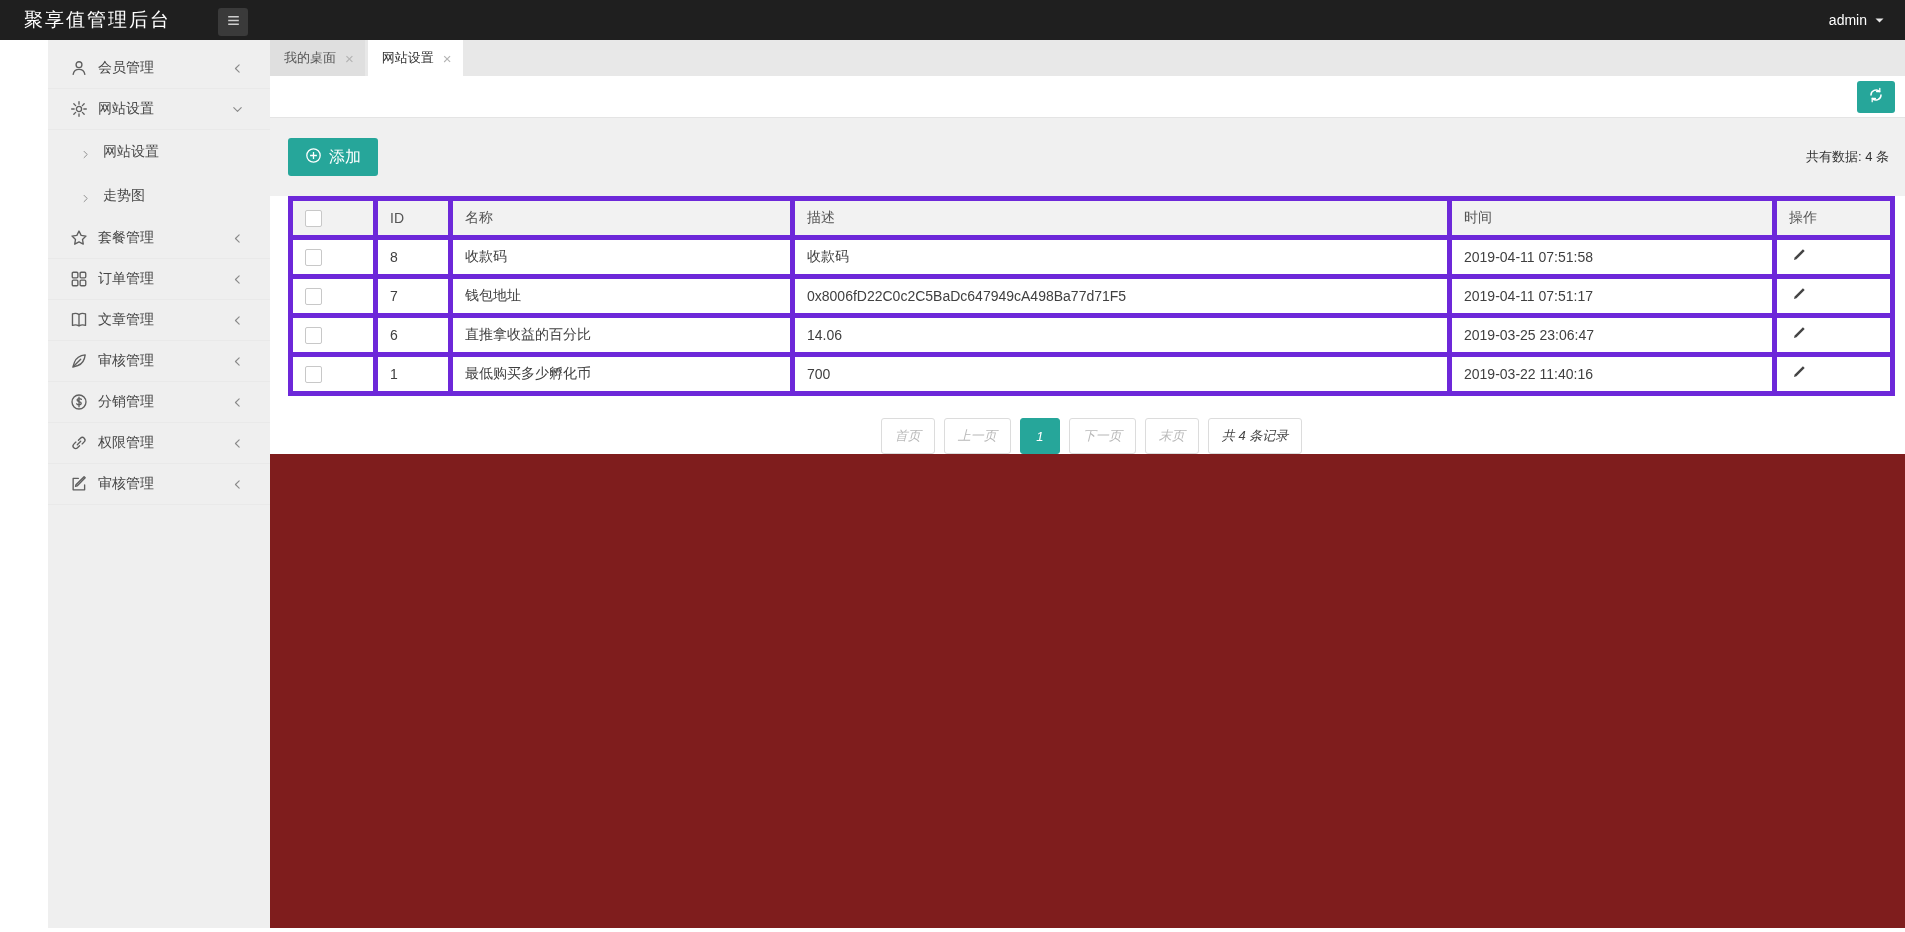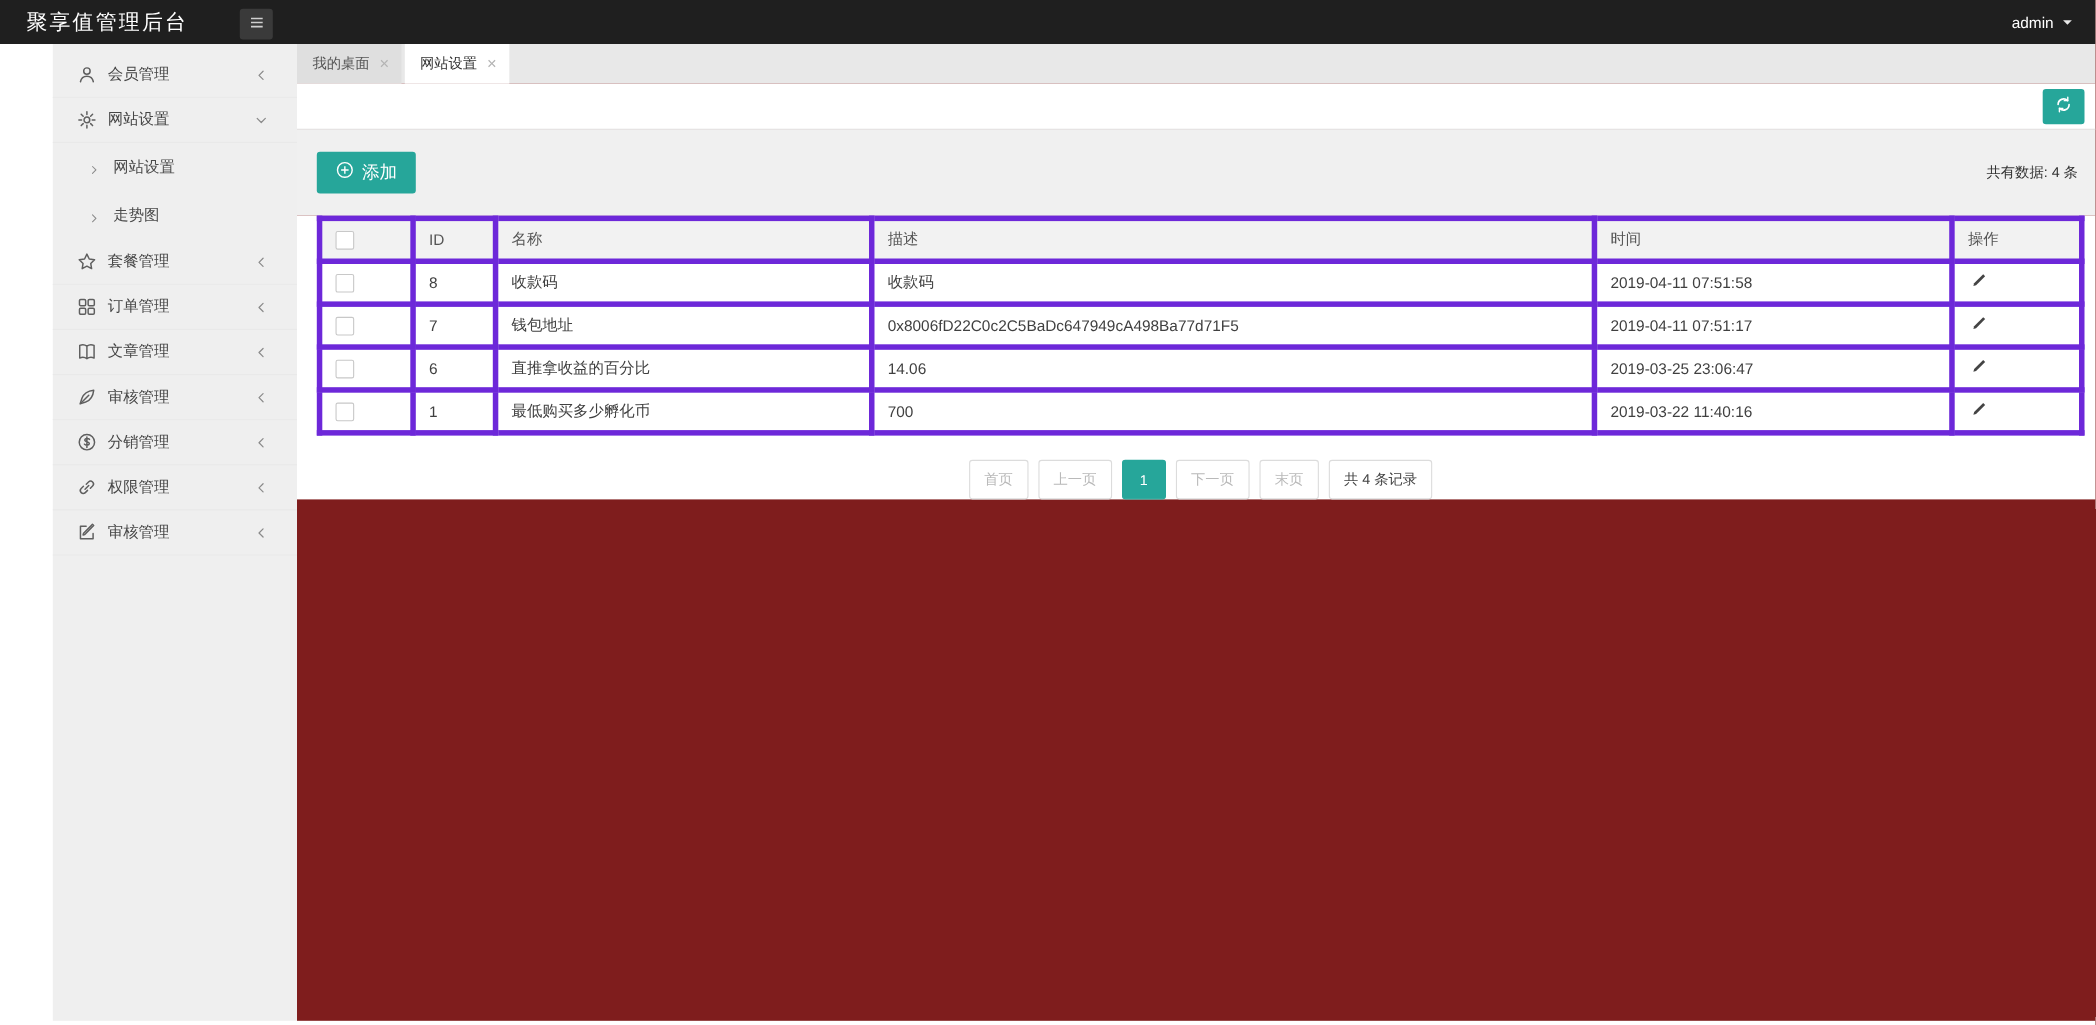--- a/index.html
+++ b/index.html
@@ -65,21 +65,21 @@
         font-weight:normal;vertical-align:middle;white-space:nowrap;overflow:hidden;}
   thead th{background:#f2f2f2;color:#555;}
   .checkbox{appearance:none;-webkit-appearance:none;width:17px;height:17px;border:1px solid #c8c8c8;
             border-radius:2px;background:#fff;margin:0;vertical-align:middle;cursor:pointer;display:inline-block;}
   .edit-btn{background:none;border:none;padding:2px;cursor:pointer;display:inline-flex;}
   .edit-btn svg{width:15px;height:15px;}
 
   
   .pagination{display:flex;justify-content:center;align-items:center;gap:9px;margin-top:22px;}
   .pg-btn{min-width:46px;height:36px;padding:10px 13px;background:#fff;border:1px solid #dcdcdc;border-radius:3px;
-          font-size:13px;color:#b9b9b9;display:inline-flex;align-items:center;justify-content:center;cursor:pointer;}
+          font-size:13px;color:#b9b9b9;display:inline-flex;align-items:center;justify-content:center;cursor:pointer;font-style:italic;}
   .pg-btn.active{background:var(--accent);border-color:var(--accent);color:#fff;min-width:40px;}
   .pg-btn.info{color:#444;}
 </style>
 </head>
 <body>
 
 <header class="topbar">
   <div class="brand">聚享值管理后台</div>
   <button class="hamburger">
     <span><svg viewBox="0 0 16 16" stroke="#cfcfcf" stroke-width="1.4" fill="none">

